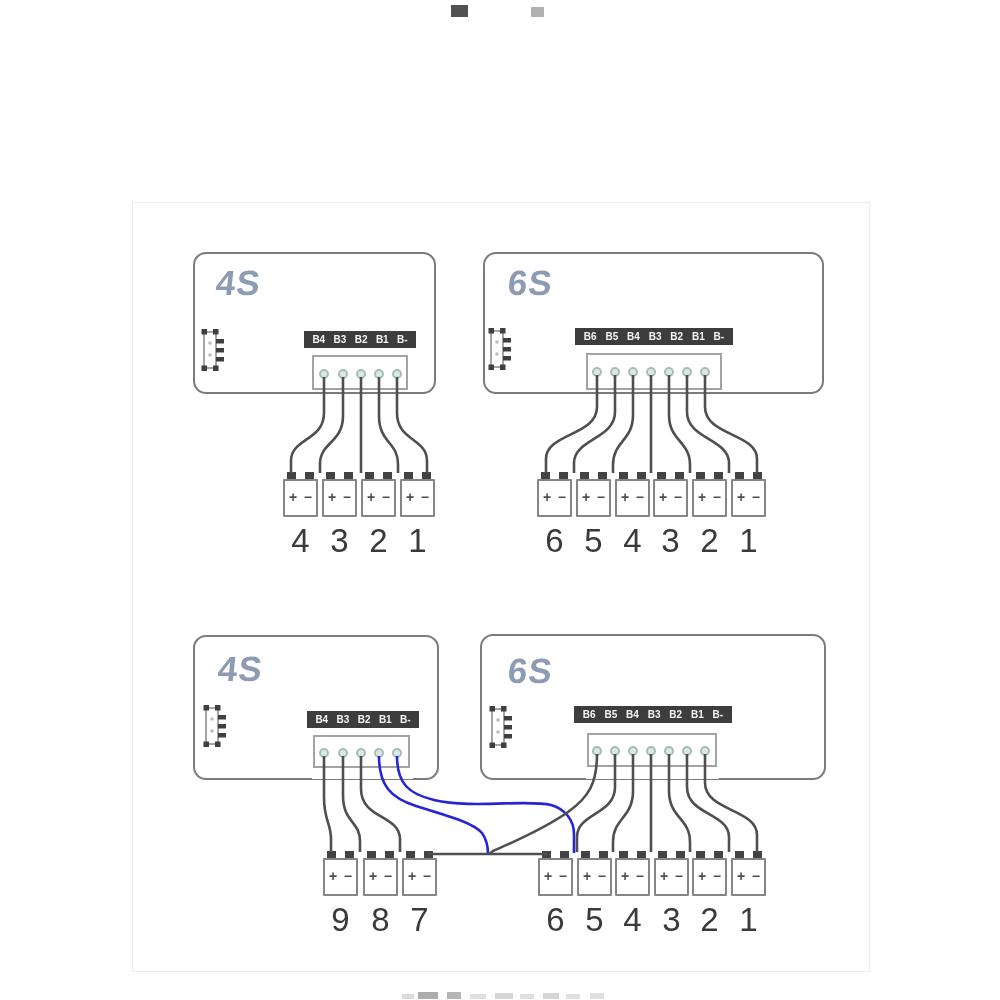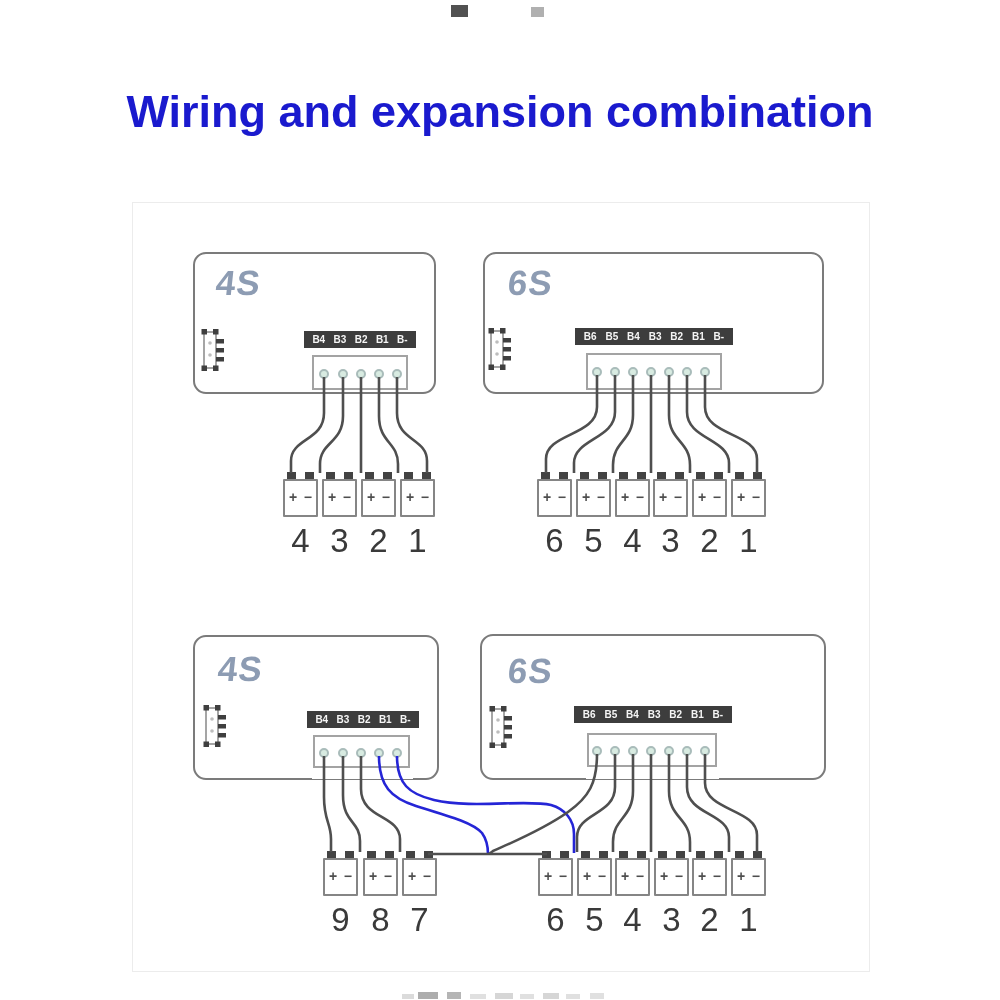--- a/index.html
+++ b/index.html
@@ -26,21 +26,20 @@
        color:#4e4e4e;line-height:1;}
   .sp{left:4px;}.sm{right:4px;}
   .bnum{width:37px;text-align:center;font-size:33px;color:var(--number,#3a3a3a);line-height:1;}
   #wires{left:0;top:0;pointer-events:none;}
   .mark{pointer-events:none;}
 </style>
 </head>
 <body>
 
 <div id="stage">
-  <div class="abs title">Wiring and expansion combination</div>
   <div class="abs content-box"></div>
 
 <div class="abs board" style="left: 193px; top: 252px; width: 239px; height: 138px;"></div>
     <div class="abs board-label" style="left: 216px; top: 264px;">4S</div>
     <div class="abs chip" style="left: 200px; top: 327px;"><svg width="26" height="46" viewBox="0 0 26 46">
         <rect x="4" y="5" width="12" height="36" fill="#fff" stroke="#8f8f8f" stroke-width="1.6"></rect>
         <rect x="1.5" y="2" width="5.5" height="5.5" fill="#3f3f3f"></rect>
         <rect x="13" y="2" width="5.5" height="5.5" fill="#3f3f3f"></rect>
         <rect x="1.5" y="38.5" width="5.5" height="5.5" fill="#3f3f3f"></rect>
         <rect x="13" y="38.5" width="5.5" height="5.5" fill="#3f3f3f"></rect>

